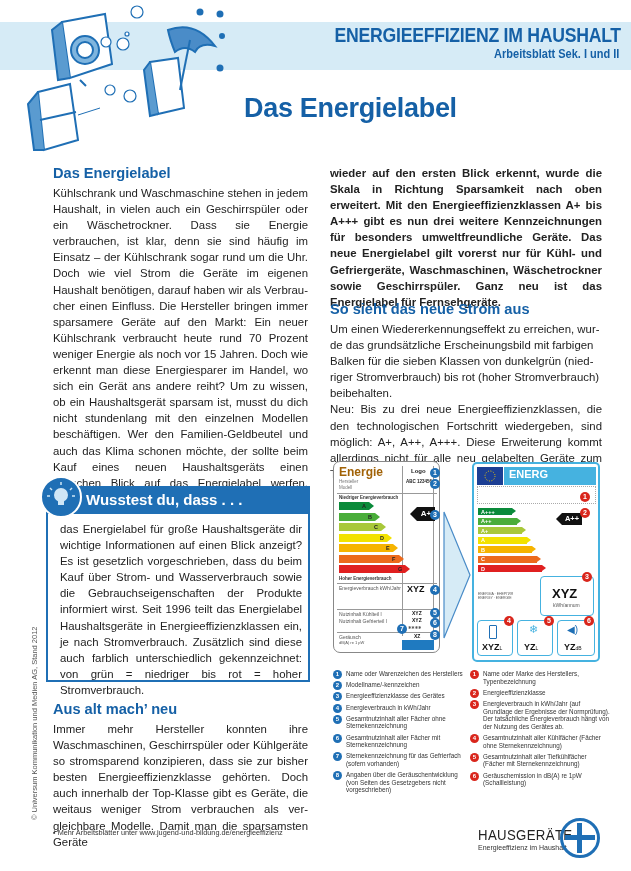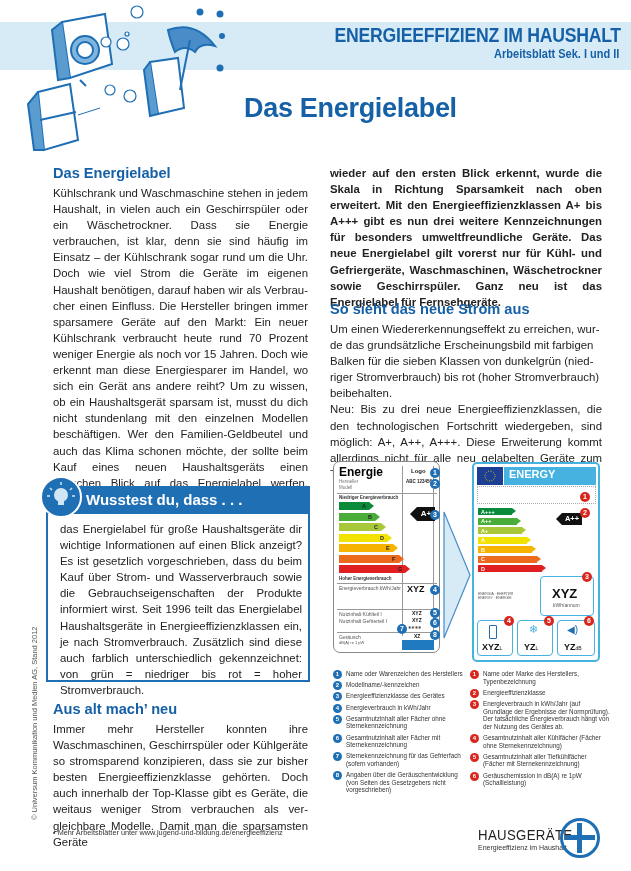--- a/index.html
+++ b/index.html
@@ -32,21 +32,21 @@
 
   .logo { position: absolute; left: 478px; top: 818px; width: 120px; height: 44px; }
   .logo-word { position: absolute; left: 0; top: 8px; font-size: 15px; letter-spacing: 0.4px; color: #222; transform: scaleX(0.88); transform-origin: left; white-space: nowrap; }
   .logo-sub { position: absolute; left: 0; top: 26px; font-size: 7px; color: #333; white-space: nowrap; }
   .logo-circle { position: absolute; left: 82px; top: 0; width: 40px; height: 40px; border: 3px solid #1f6fb5; border-radius: 50%; }
   .logo-plus-h { position: absolute; left: 87px; top: 17px; width: 30px; height: 5px; background: #1f6fb5; }
   .logo-plus-v { position: absolute; left: 99px; top: 5px; width: 5px; height: 30px; background: #1f6fb5; }
 
   
   .old-label { position: absolute; left: 333px; top: 461px; width: 107px; height: 192px; border: 1.5px solid #888; border-radius: 7px; background: #fff; }
-  .old-label .energie { position: absolute; left: 5px; top: 3px; font-weight: bold; font-size: 12px; color: #000000; }
+  .old-label .energie { position: absolute; left: 5px; top: 3px; font-weight: bold; font-size: 12px; color: #a16207; }
   .old-label .small { position: absolute; font-size: 4.5px; color: #777; }
   .old-label .rightcol { position: absolute; left: 68px; top: 4px; width: 32px; height: 170px; border-left: 1px solid #999; border-right: 1px solid #999; }
   .old-bar { position: absolute; height: 8px; }
   .arrowhead { position: absolute; width: 0; height: 0; border-top: 4px solid transparent; border-bottom: 4px solid transparent; }
   .tiny { position: absolute; font-size: 5px; color: #555; white-space: nowrap; }
   .xyz { position: absolute; font-weight: bold; color: #111; white-space: nowrap; }
   .num-badge { position: absolute; width: 10px; height: 10px; border-radius: 50%; color: #fff; font-size: 7px; font-weight: bold; text-align: center; line-height: 10px; }
   .num-blue { background: #1f6fb5; }
   .num-red { background: #d9261c; }
 
@@ -212,21 +212,21 @@
   <path d="M2 2 L28 65 L2 128 Z" fill="#d6ebf6" stroke="#4a8cc8" stroke-width="1.2"></path>
 </svg>
 
 <div class="new-label">
   <div class="eu-box">
     <svg width="26" height="18" viewBox="0 0 26 18">
         <circle cx="13" cy="9" r="5" fill="none" stroke="#f5d000" stroke-width="1" stroke-dasharray="1 1.6"></circle>
       </svg>
   </div>
   <div class="energ-box"></div>
-  <div class="energ-text">ENERGY</div>
+  <div class="energ-text">ENERG</div>
   <div style="position:absolute;left:3px;top:22px;width:119px;height:18px;border:1px dotted #aaa"></div>
   <div id="newBars">
       <div class="new-bar" style="left: 4px; top: 44px; width: 34px; background: rgb(10, 138, 58);"></div>
       <div class="arrowhead" style="left: 38px; top: 44px; border-top: 3.5px solid transparent; border-bottom: 3.5px solid transparent; border-left: 4px solid rgb(10, 138, 58);"></div>
       <div class="new-bar-text" style="left: 7px; top: 44.5px;">A+++</div>
       <div class="new-bar" style="left: 4px; top: 53.5px; width: 39px; background: rgb(74, 173, 58);"></div>
       <div class="arrowhead" style="left: 43px; top: 53.5px; border-top: 3.5px solid transparent; border-bottom: 3.5px solid transparent; border-left: 4px solid rgb(74, 173, 58);"></div>
       <div class="new-bar-text" style="left: 7px; top: 54px;">A++</div>
       <div class="new-bar" style="left: 4px; top: 63px; width: 44px; background: rgb(168, 200, 58);"></div>
       <div class="arrowhead" style="left: 48px; top: 63px; border-top: 3.5px solid transparent; border-bottom: 3.5px solid transparent; border-left: 4px solid rgb(168, 200, 58);"></div>

